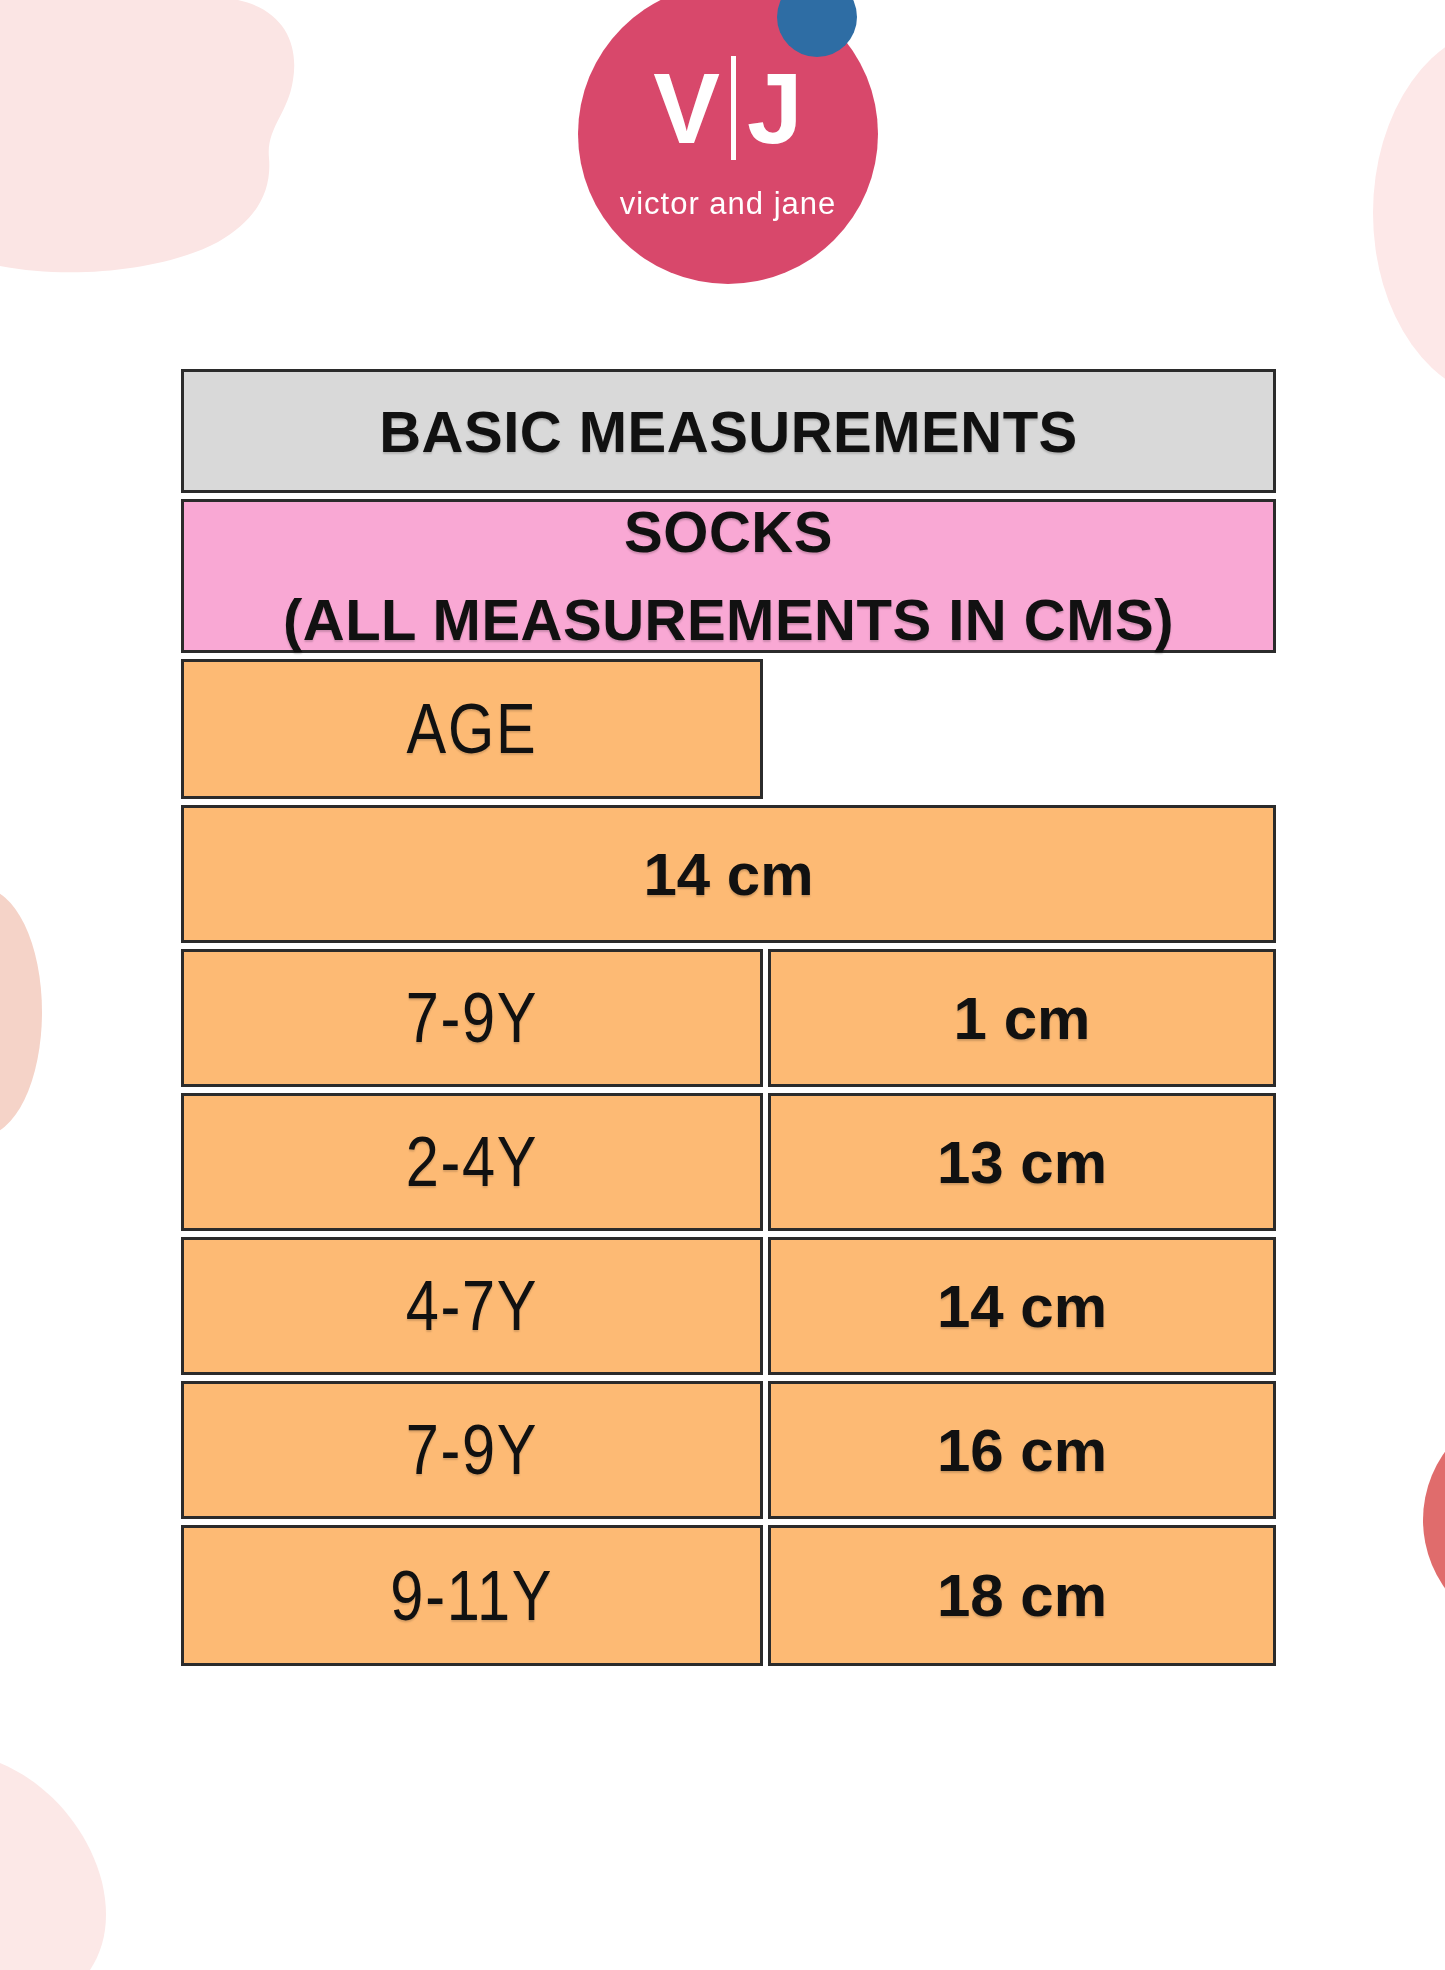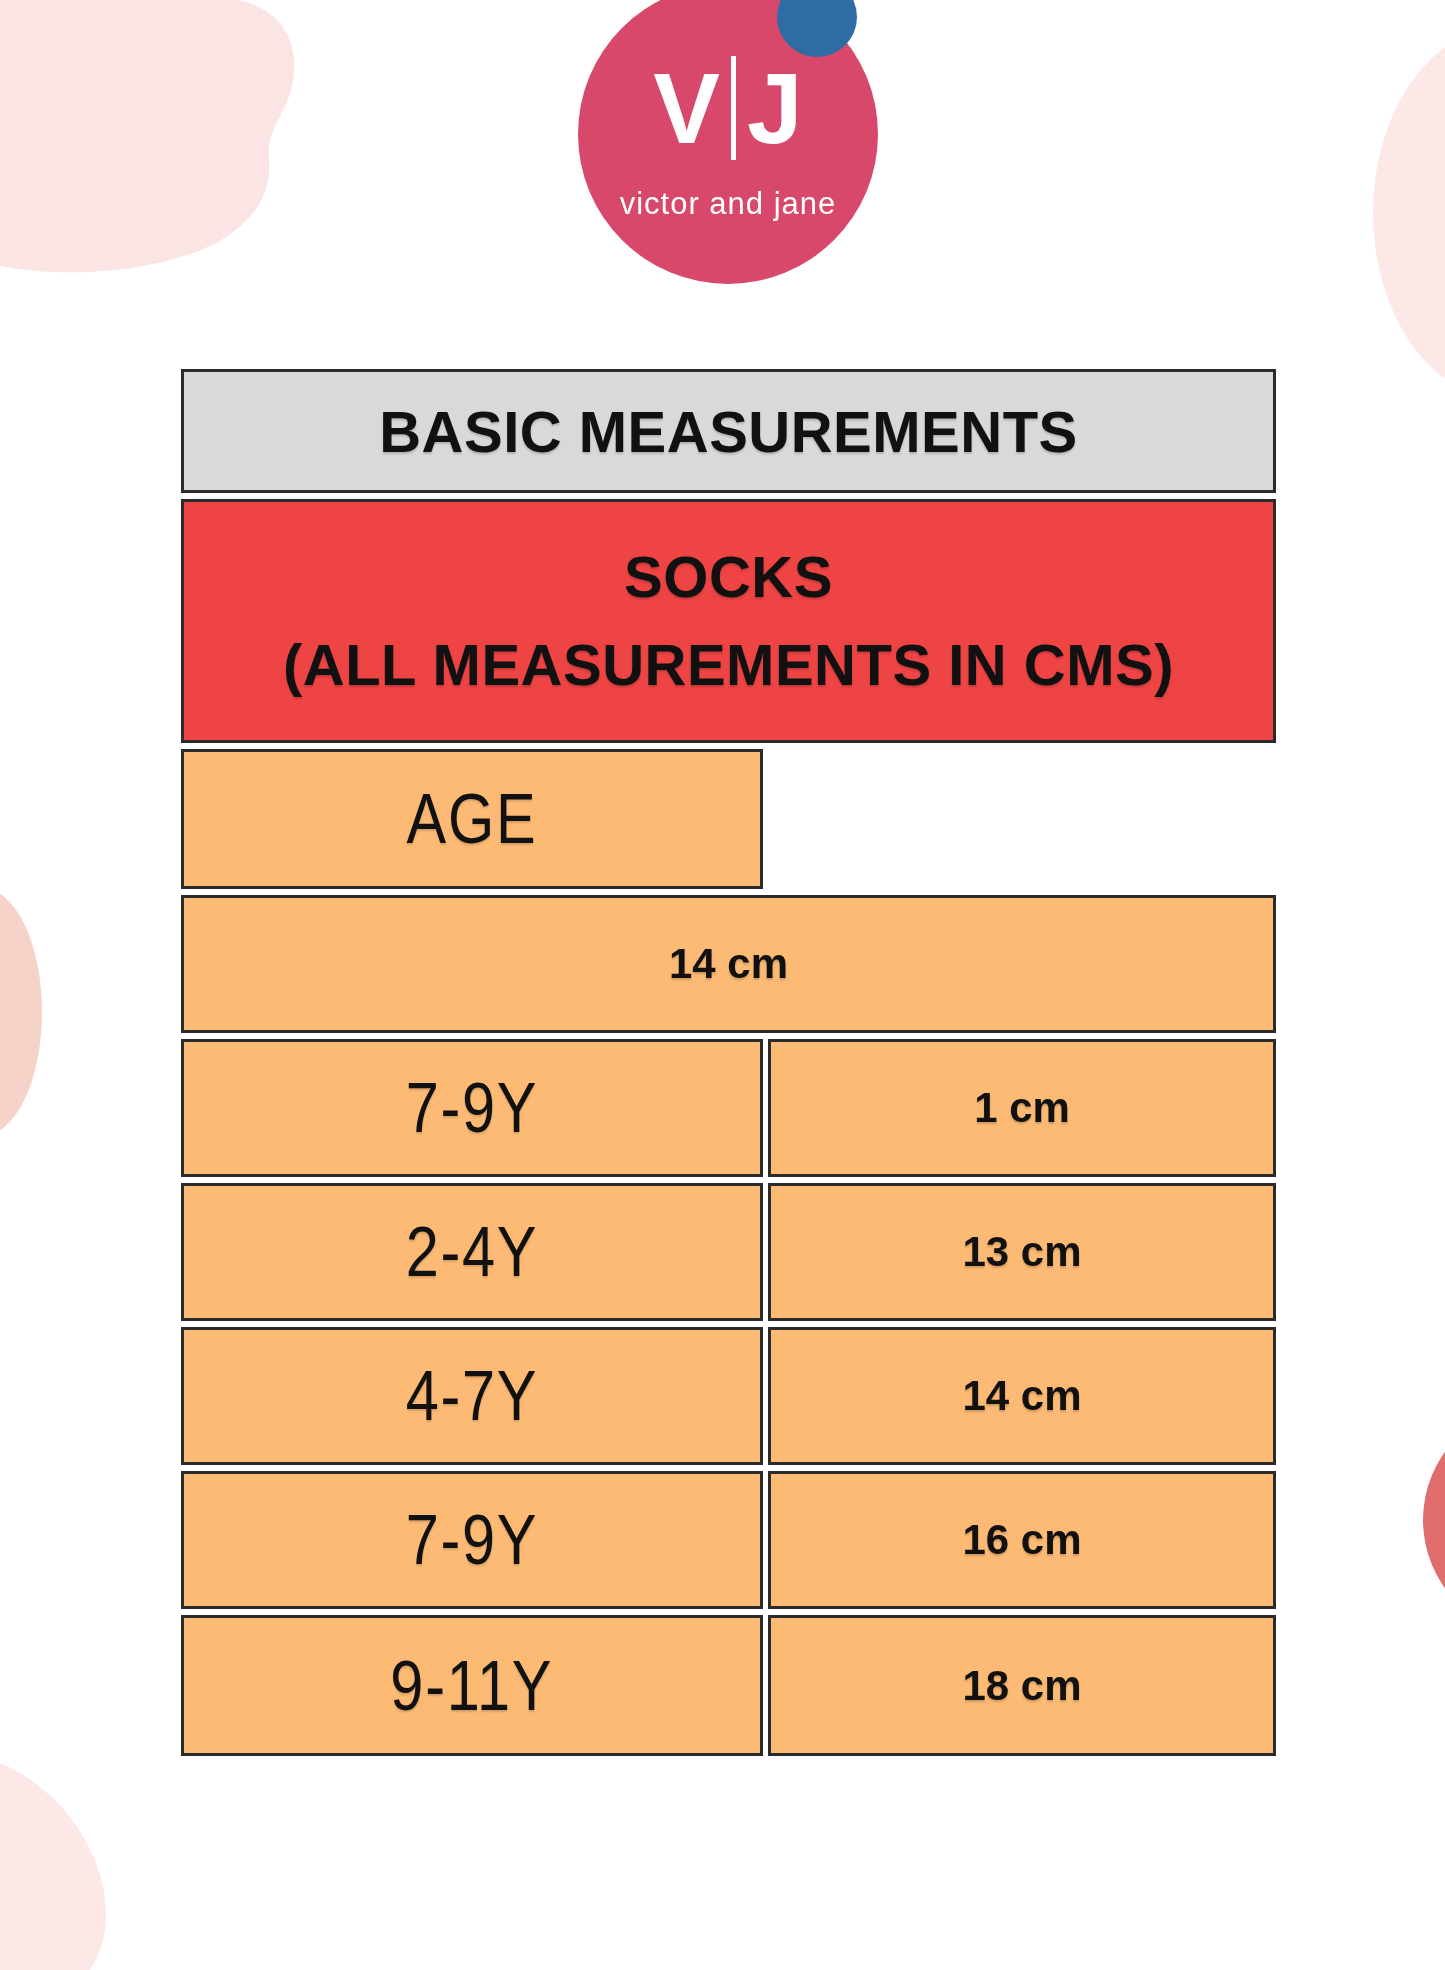--- a/index.html
+++ b/index.html
@@ -80,42 +80,42 @@
     text-shadow: 0 2px 2px rgba(0,0,0,0.18);
   }
   .cell-full { width: 100%; }
   .cell-left { width: 582px; flex: none; }
   .cell-right { flex: 1; }
 
   .row-title .cell { height: 124px; background: #d9d9d9; }
   .row-title .cell {
     font-size: 58px; font-weight: 700; letter-spacing: 0.5px;
   }
-  .row-subtitle .cell { height: 244px; background: #ef4444; }
+  .row-subtitle .cell { height: 154px; background: #f9a8d4; }
   .row-subtitle .line {
     font-size: 58px; font-weight: 700; letter-spacing: 0.5px;
     line-height: 88px; white-space: nowrap;
   }
   .row-colheads .cell { height: 140px; }
   .row-data .cell { height: 138px; }
   .row-data:last-child .cell { height: 141px; }
 
   .age-text {
     font-size: 70px; font-weight: 400;
     letter-spacing: 2px;
     transform: scaleX(0.85);
     white-space: nowrap;
     text-shadow: 0 2px 2px rgba(0,0,0,0.15);
   }
   .sole-head-text {
     font-size: 60px; font-weight: 700; letter-spacing: 0px;
     white-space: nowrap;
   }
   .sole-text {
-    font-size: 42px; font-weight: 700;
+    font-size: 60px; font-weight: 700;
     white-space: nowrap;
   }
 </style>
 </head>
 <body>
 
 <svg class="bg-decor" viewBox="0 0 1445 1970" xmlns="http://www.w3.org/2000/svg" aria-hidden="true">
   <path d="M0,0 L238,0 C284,10 299,44 293,80 C288,114 266,128 269,158 C272,193 255,221 218,242 C170,268 78,281 0,266 Z" fill="#fbe5e4"></path>
   <ellipse cx="1505" cy="213" rx="132" ry="186" fill="#fde8e8"></ellipse>
   <ellipse cx="-18" cy="1012" rx="60" ry="124" fill="#f5d3c8"></ellipse>

